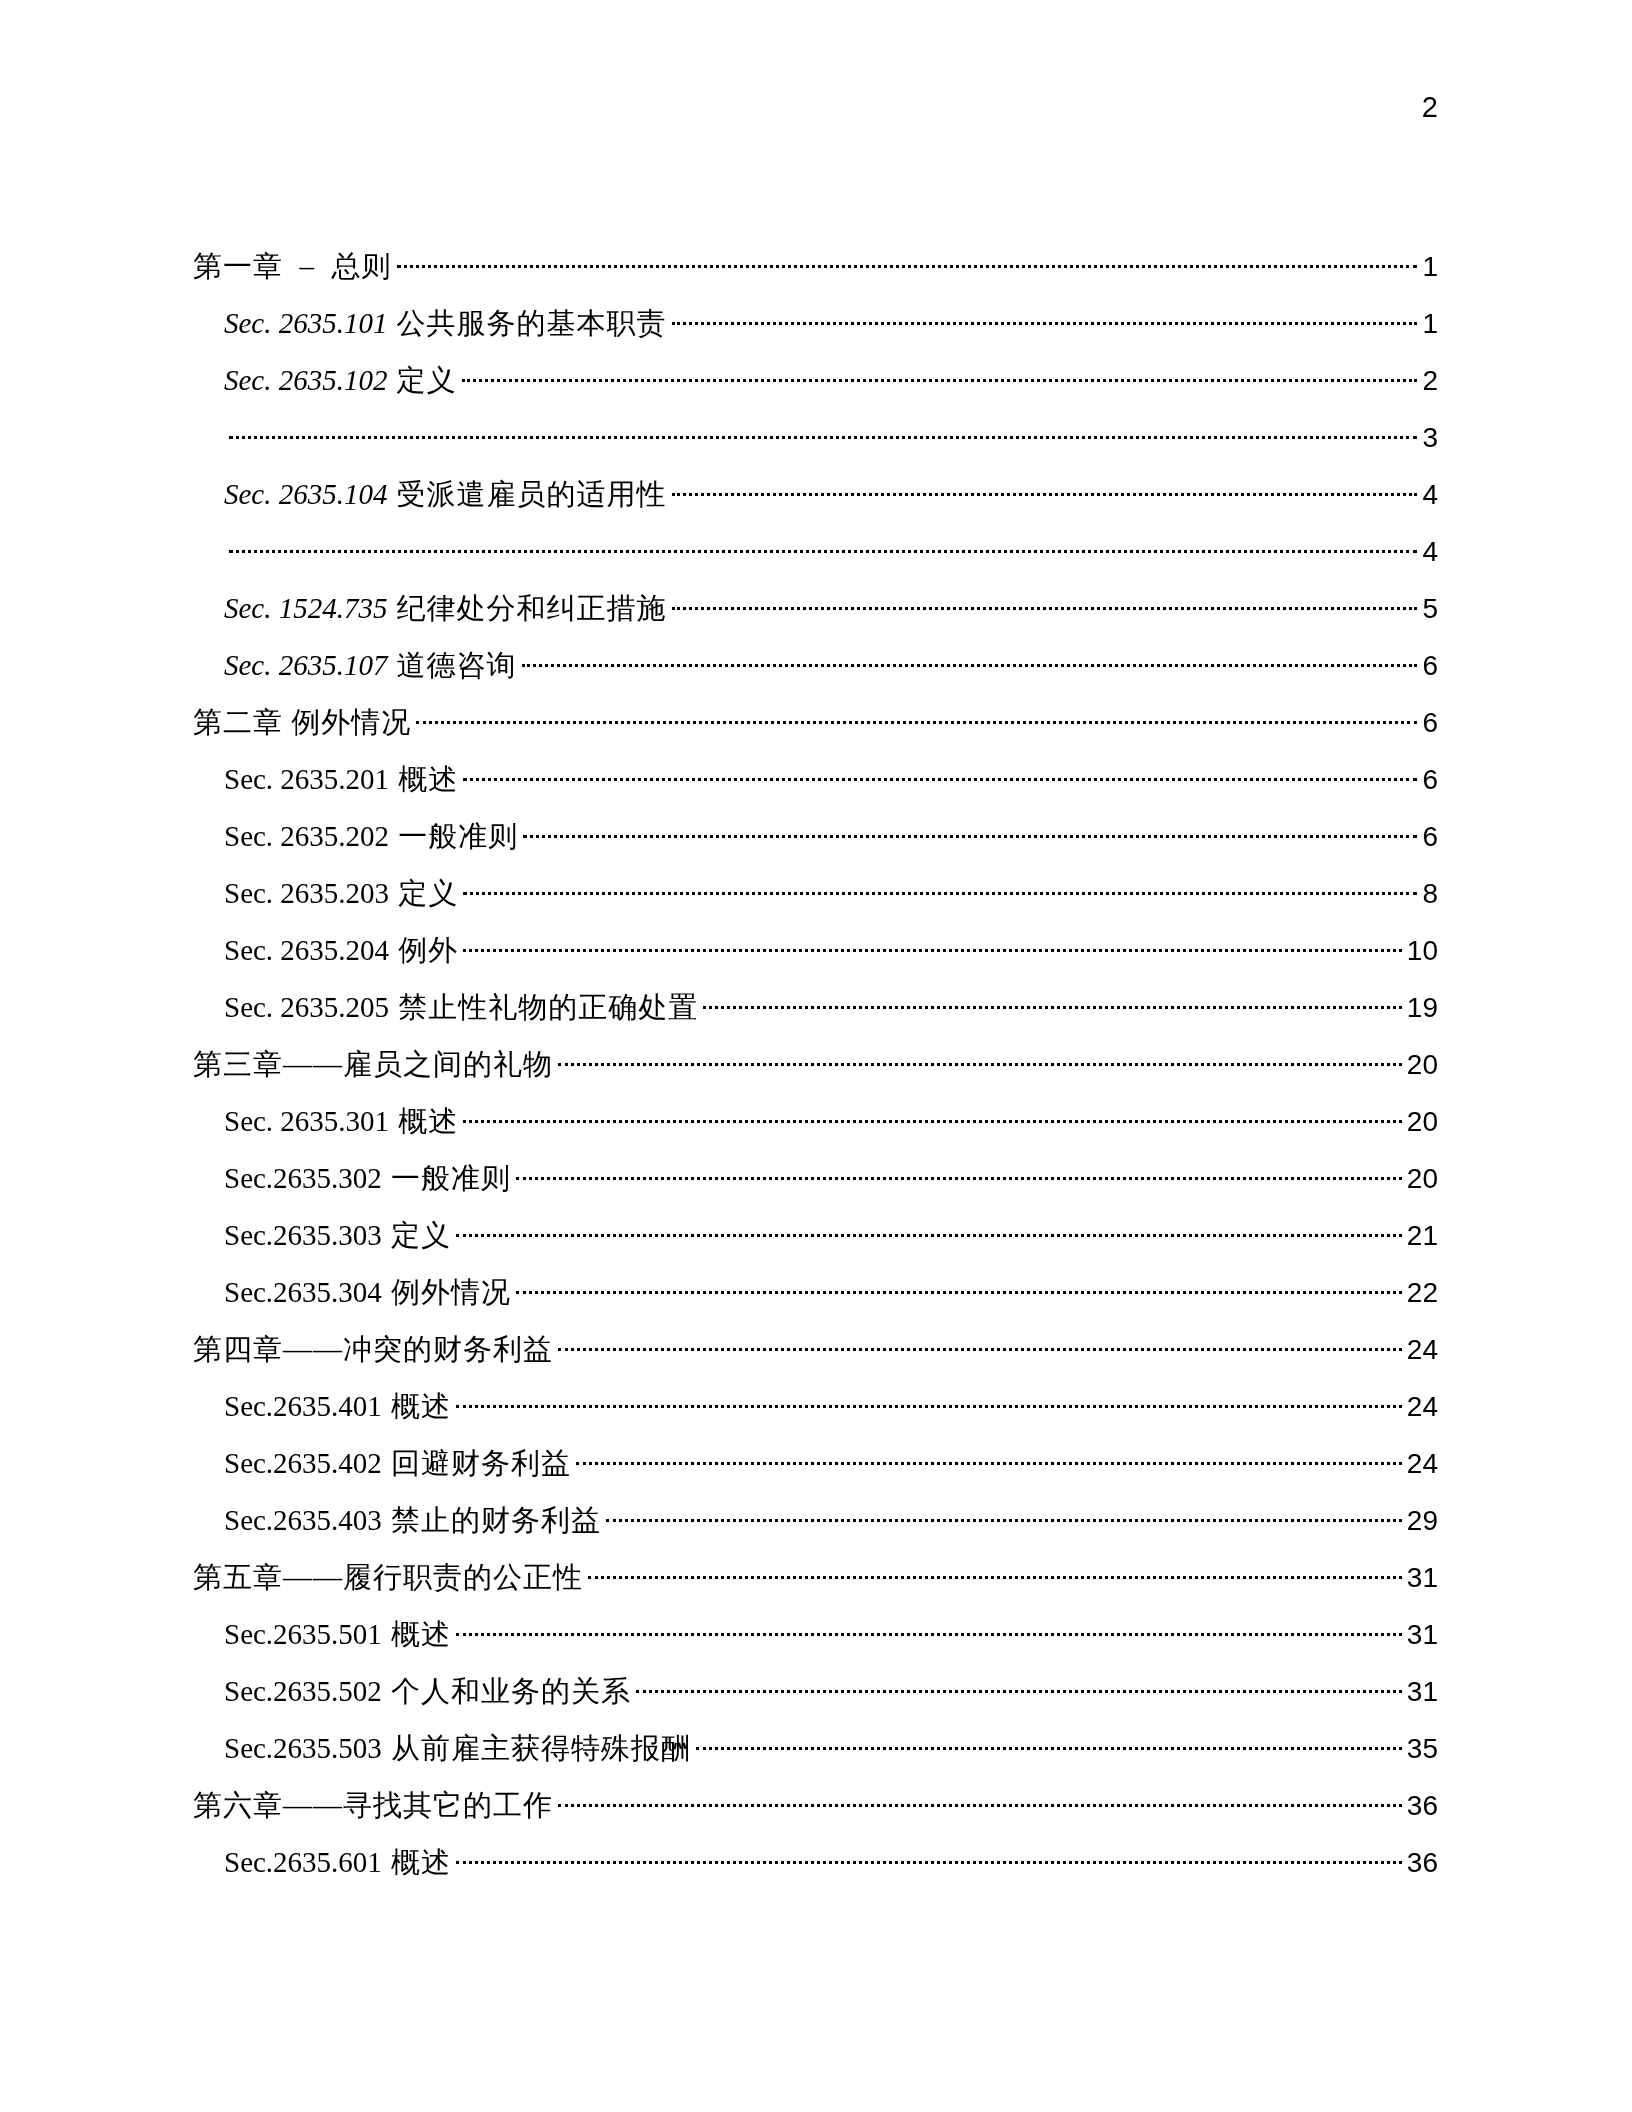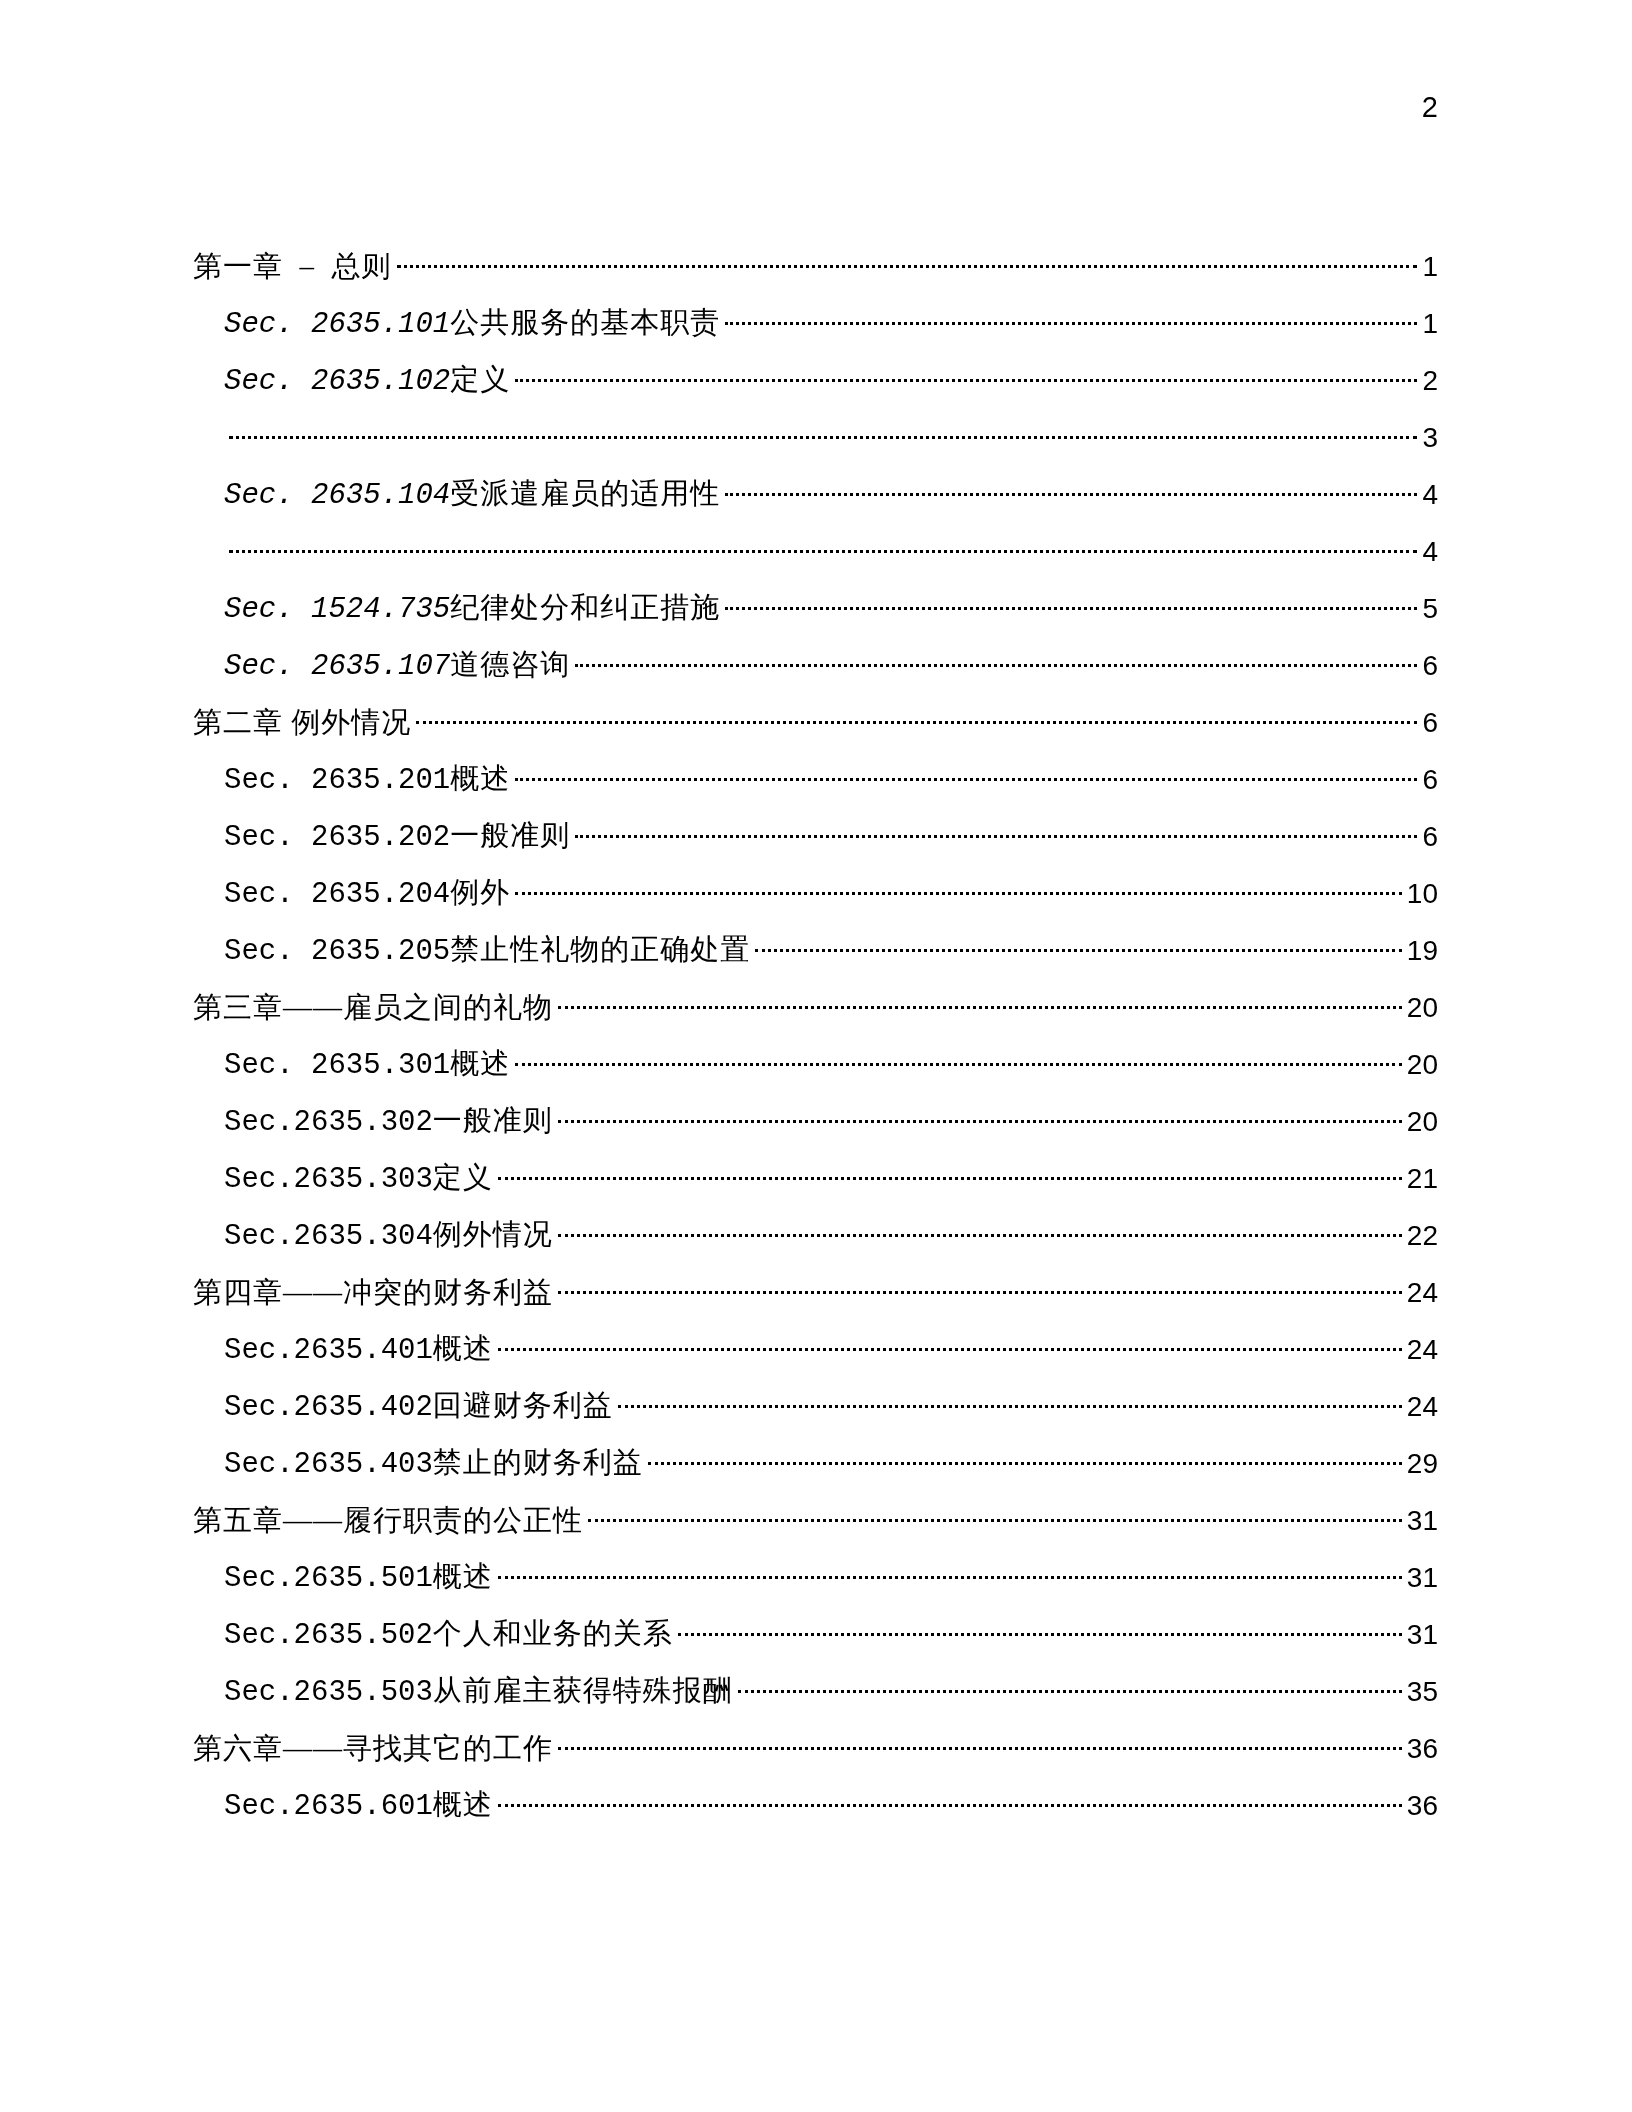--- a/index.html
+++ b/index.html
@@ -32,21 +32,22 @@
     display: flex;
     align-items: center;
     height: 57px;
     line-height: 57px;
     font-size: 29px;
     white-space: pre;
   }
   .toc-line.section { padding-left: 31px; }
   .label { white-space: pre; }
   .latin {
-    font-family: Liberation Mono, monospace;
+    font-family: Liberation Serif, serif;
+    margin-right: 9px;
   }
   .latin.it { font-style: italic; }
   .cjk { letter-spacing: 1px; }
   .dots {
     flex: 1 1 auto;
     min-width: 18px;
     height: 0;
     border-bottom: 3px dotted #000000;
     margin: 0 2px 0 5px;
   }
@@ -67,20 +68,21 @@
         <div class="toc-line section"><span class="label"><span class="latin it">Sec. 2635.101</span><span class="cjk">公共服务的基本职责</span></span><span class="dots"></span><span class="pg">1</span></div>
         <div class="toc-line section"><span class="label"><span class="latin it">Sec. 2635.102</span><span class="cjk">定义</span></span><span class="dots"></span><span class="pg">2</span></div>
         <div class="toc-line section"><span class="dots"></span><span class="pg">3</span></div>
         <div class="toc-line section"><span class="label"><span class="latin it">Sec. 2635.104</span><span class="cjk">受派遣雇员的适用性</span></span><span class="dots"></span><span class="pg">4</span></div>
         <div class="toc-line section"><span class="dots"></span><span class="pg">4</span></div>
         <div class="toc-line section"><span class="label"><span class="latin it">Sec. 1524.735</span><span class="cjk">纪律处分和纠正措施</span></span><span class="dots"></span><span class="pg">5</span></div>
         <div class="toc-line section"><span class="label"><span class="latin it">Sec. 2635.107</span><span class="cjk">道德咨询</span></span><span class="dots"></span><span class="pg">6</span></div>
         <div class="toc-line chapter"><span class="label"><span class="cjk">第二章 例外情况</span></span><span class="dots"></span><span class="pg">6</span></div>
         <div class="toc-line section"><span class="label"><span class="latin">Sec. 2635.201</span><span class="cjk">概述</span></span><span class="dots"></span><span class="pg">6</span></div>
         <div class="toc-line section"><span class="label"><span class="latin">Sec. 2635.202</span><span class="cjk">一般准则</span></span><span class="dots"></span><span class="pg">6</span></div>
+        <div class="toc-line section"><span class="label"><span class="latin">Sec. 2635.203</span><span class="cjk">定义</span></span><span class="dots"></span><span class="pg">8</span></div>
         <div class="toc-line section"><span class="label"><span class="latin">Sec. 2635.204</span><span class="cjk">例外</span></span><span class="dots"></span><span class="pg">10</span></div>
         <div class="toc-line section"><span class="label"><span class="latin">Sec. 2635.205</span><span class="cjk">禁止性礼物的正确处置</span></span><span class="dots"></span><span class="pg">19</span></div>
         <div class="toc-line chapter"><span class="label"><span class="cjk">第三章——雇员之间的礼物</span></span><span class="dots"></span><span class="pg">20</span></div>
         <div class="toc-line section"><span class="label"><span class="latin">Sec. 2635.301</span><span class="cjk">概述</span></span><span class="dots"></span><span class="pg">20</span></div>
         <div class="toc-line section"><span class="label"><span class="latin">Sec.2635.302</span><span class="cjk">一般准则</span></span><span class="dots"></span><span class="pg">20</span></div>
         <div class="toc-line section"><span class="label"><span class="latin">Sec.2635.303</span><span class="cjk">定义</span></span><span class="dots"></span><span class="pg">21</span></div>
         <div class="toc-line section"><span class="label"><span class="latin">Sec.2635.304</span><span class="cjk">例外情况</span></span><span class="dots"></span><span class="pg">22</span></div>
         <div class="toc-line chapter"><span class="label"><span class="cjk">第四章——冲突的财务利益</span></span><span class="dots"></span><span class="pg">24</span></div>
         <div class="toc-line section"><span class="label"><span class="latin">Sec.2635.401</span><span class="cjk">概述</span></span><span class="dots"></span><span class="pg">24</span></div>
         <div class="toc-line section"><span class="label"><span class="latin">Sec.2635.402</span><span class="cjk">回避财务利益</span></span><span class="dots"></span><span class="pg">24</span></div>

